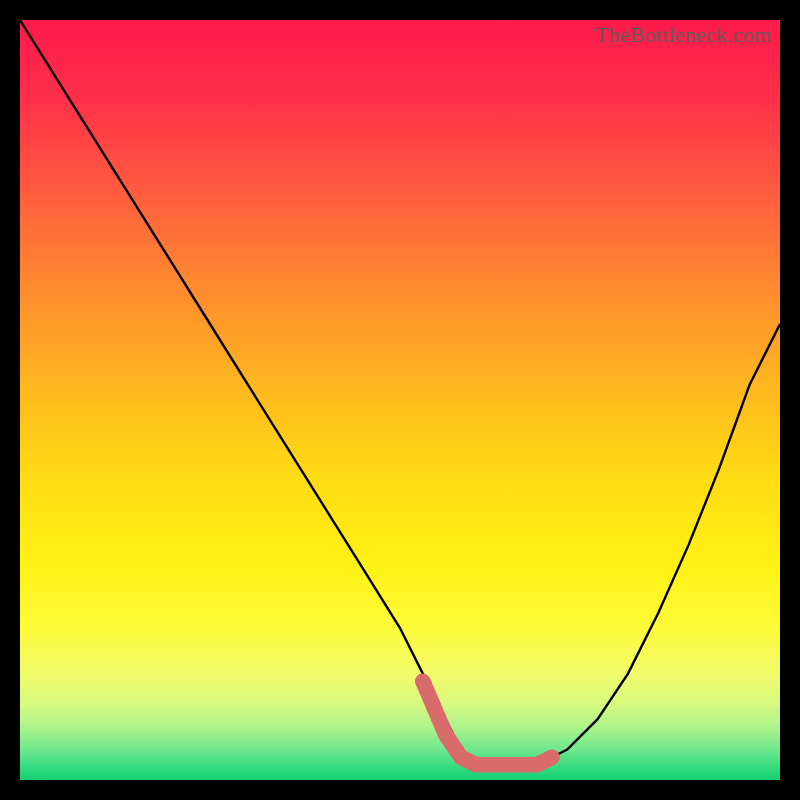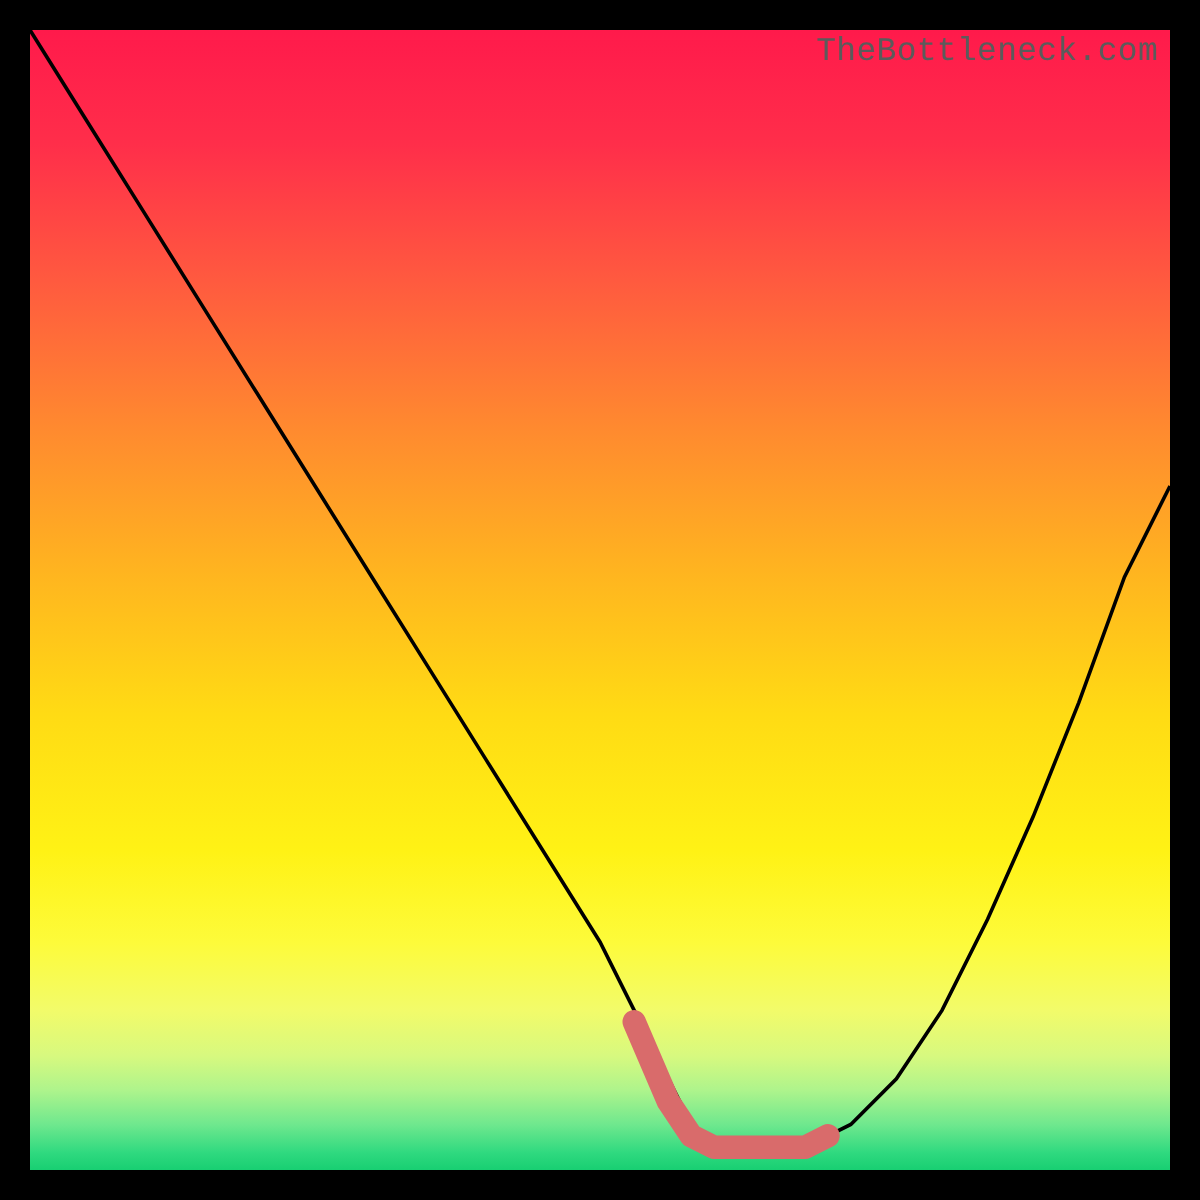--- a/index.html
+++ b/index.html
@@ -22,21 +22,21 @@
     position: absolute;
     left: 0;
     top: 0;
     width: 760px;
     height: 760px;
   }
   .watermark {
     position: absolute;
     top: 2px;
     right: 8px;
-    font-family: Liberation Mono, monospace;
+    font-family: Liberation Serif, serif;
     font-size: 22px;
     color: #5b5b5b;
     font-weight: 500;
     letter-spacing: 0.2px;
     user-select: none;
   }
 </style>
 </head>
 <body>
 

